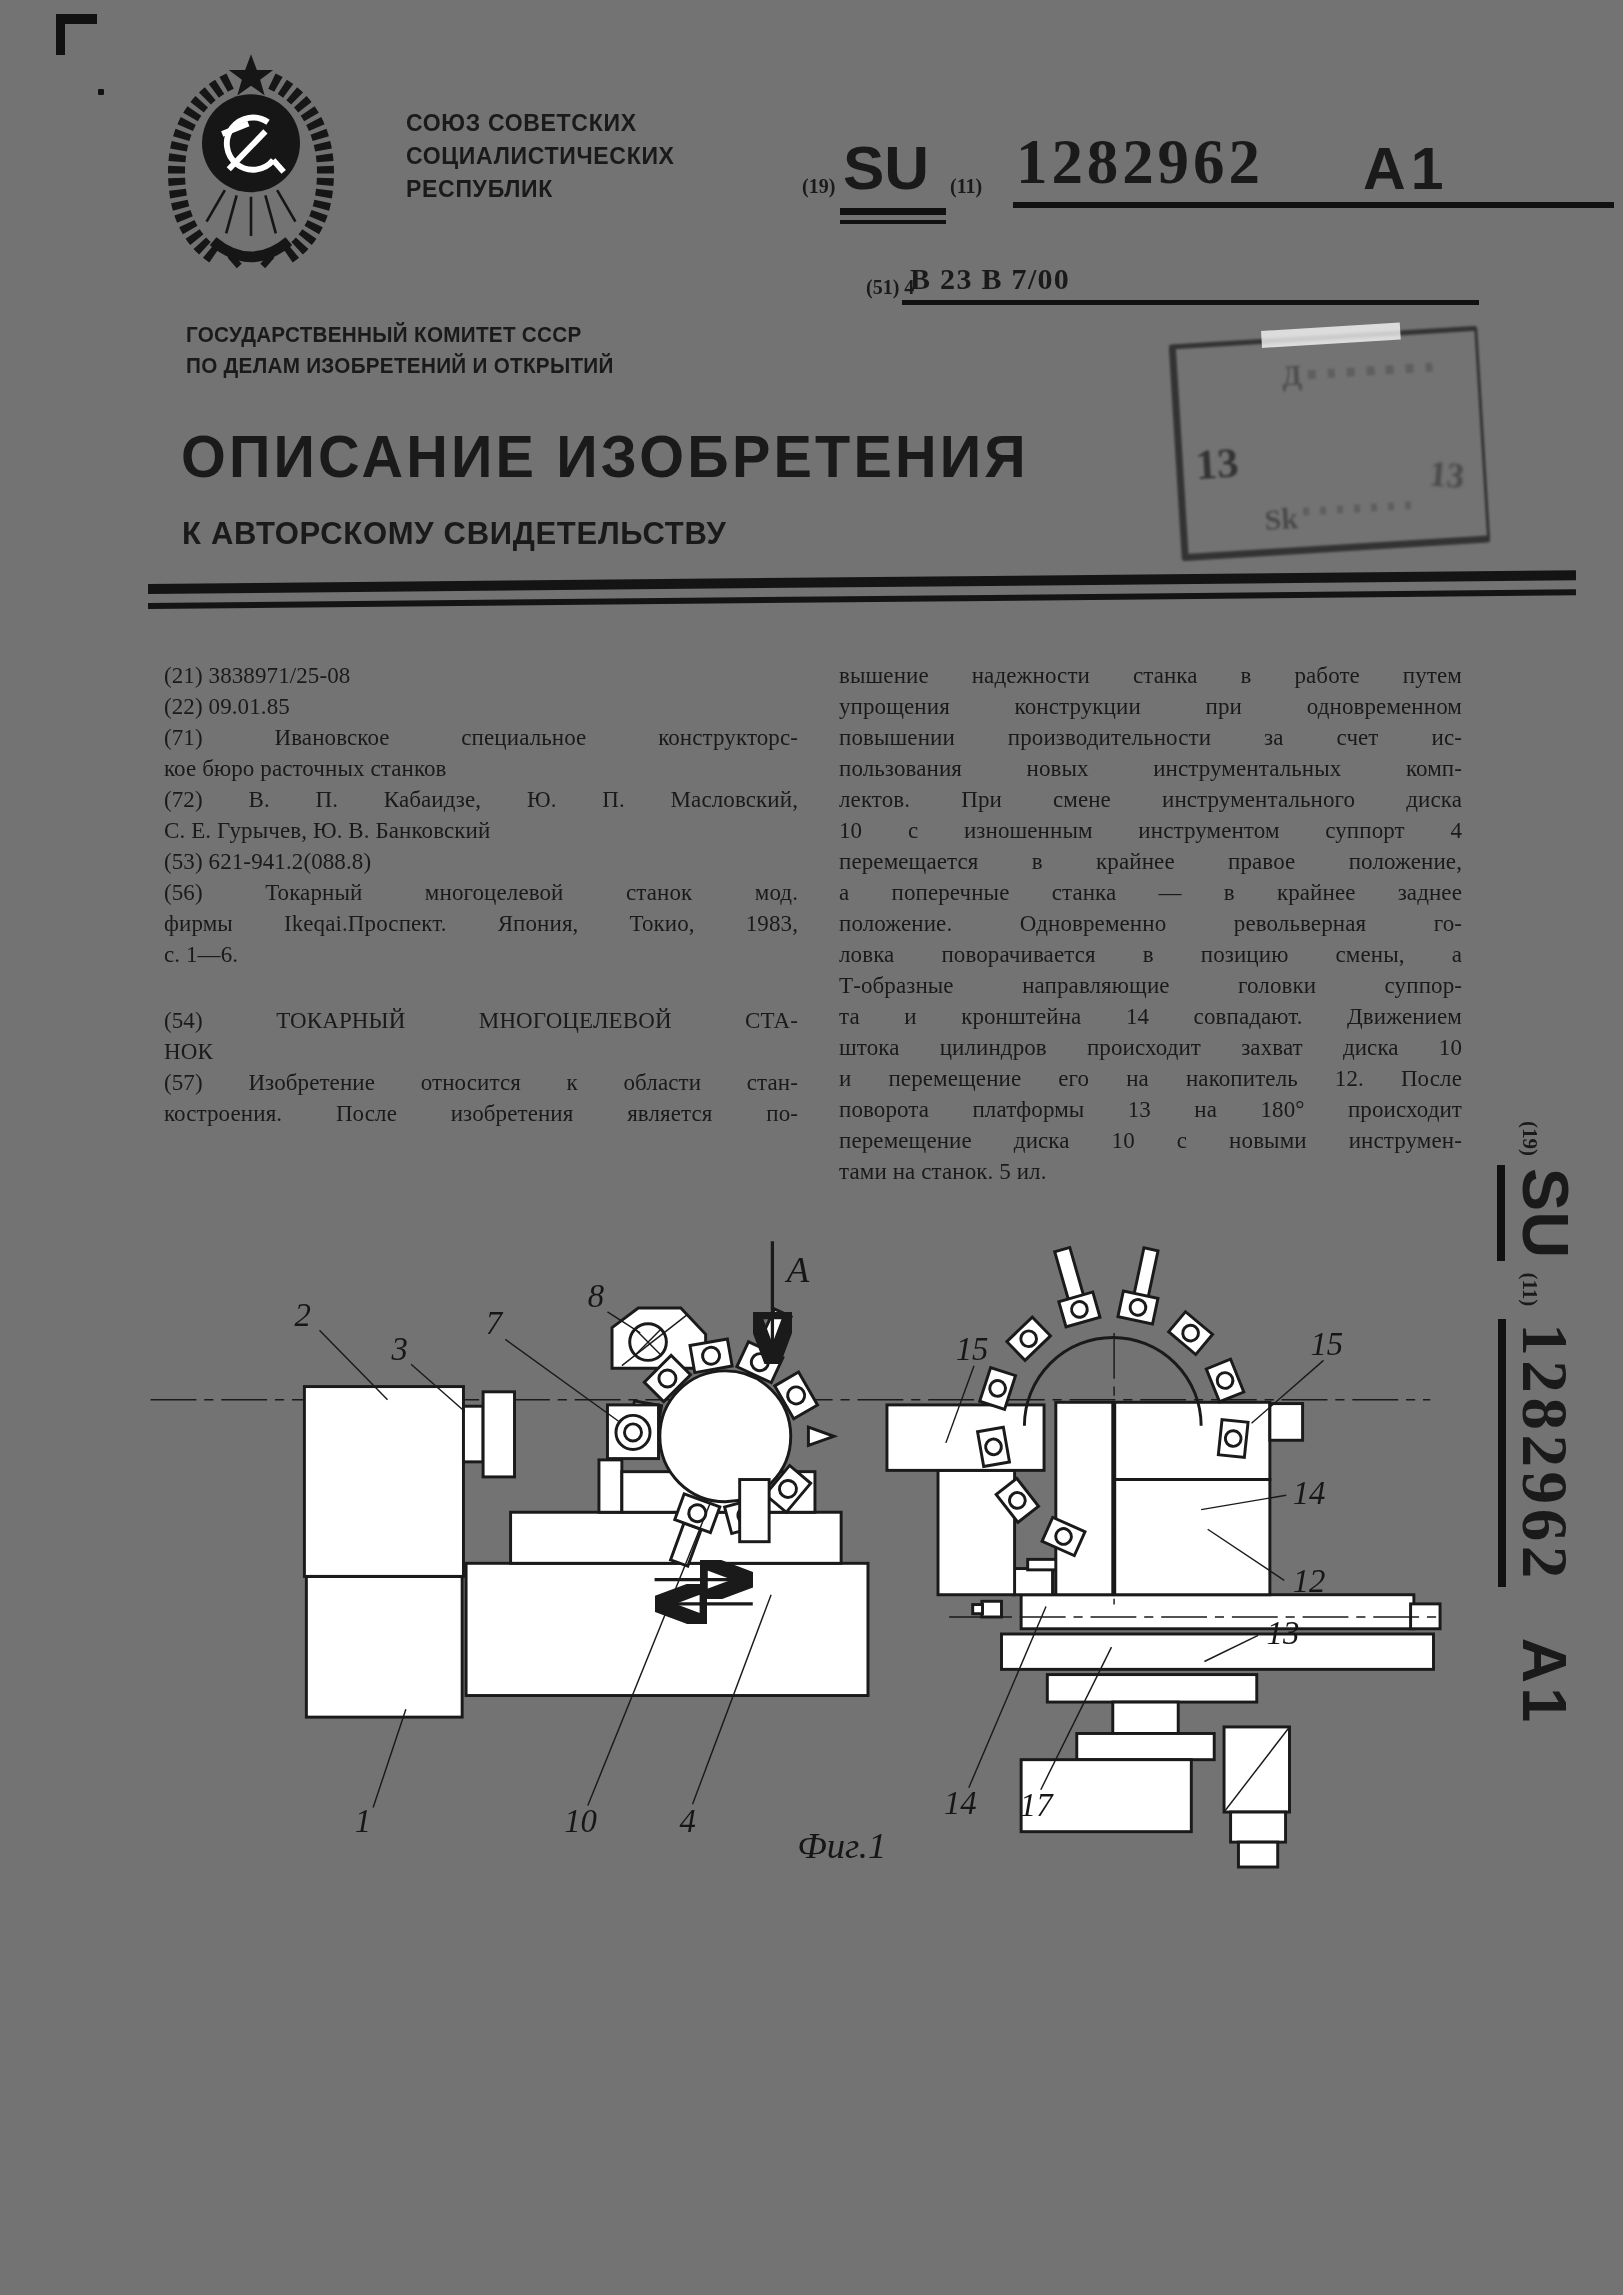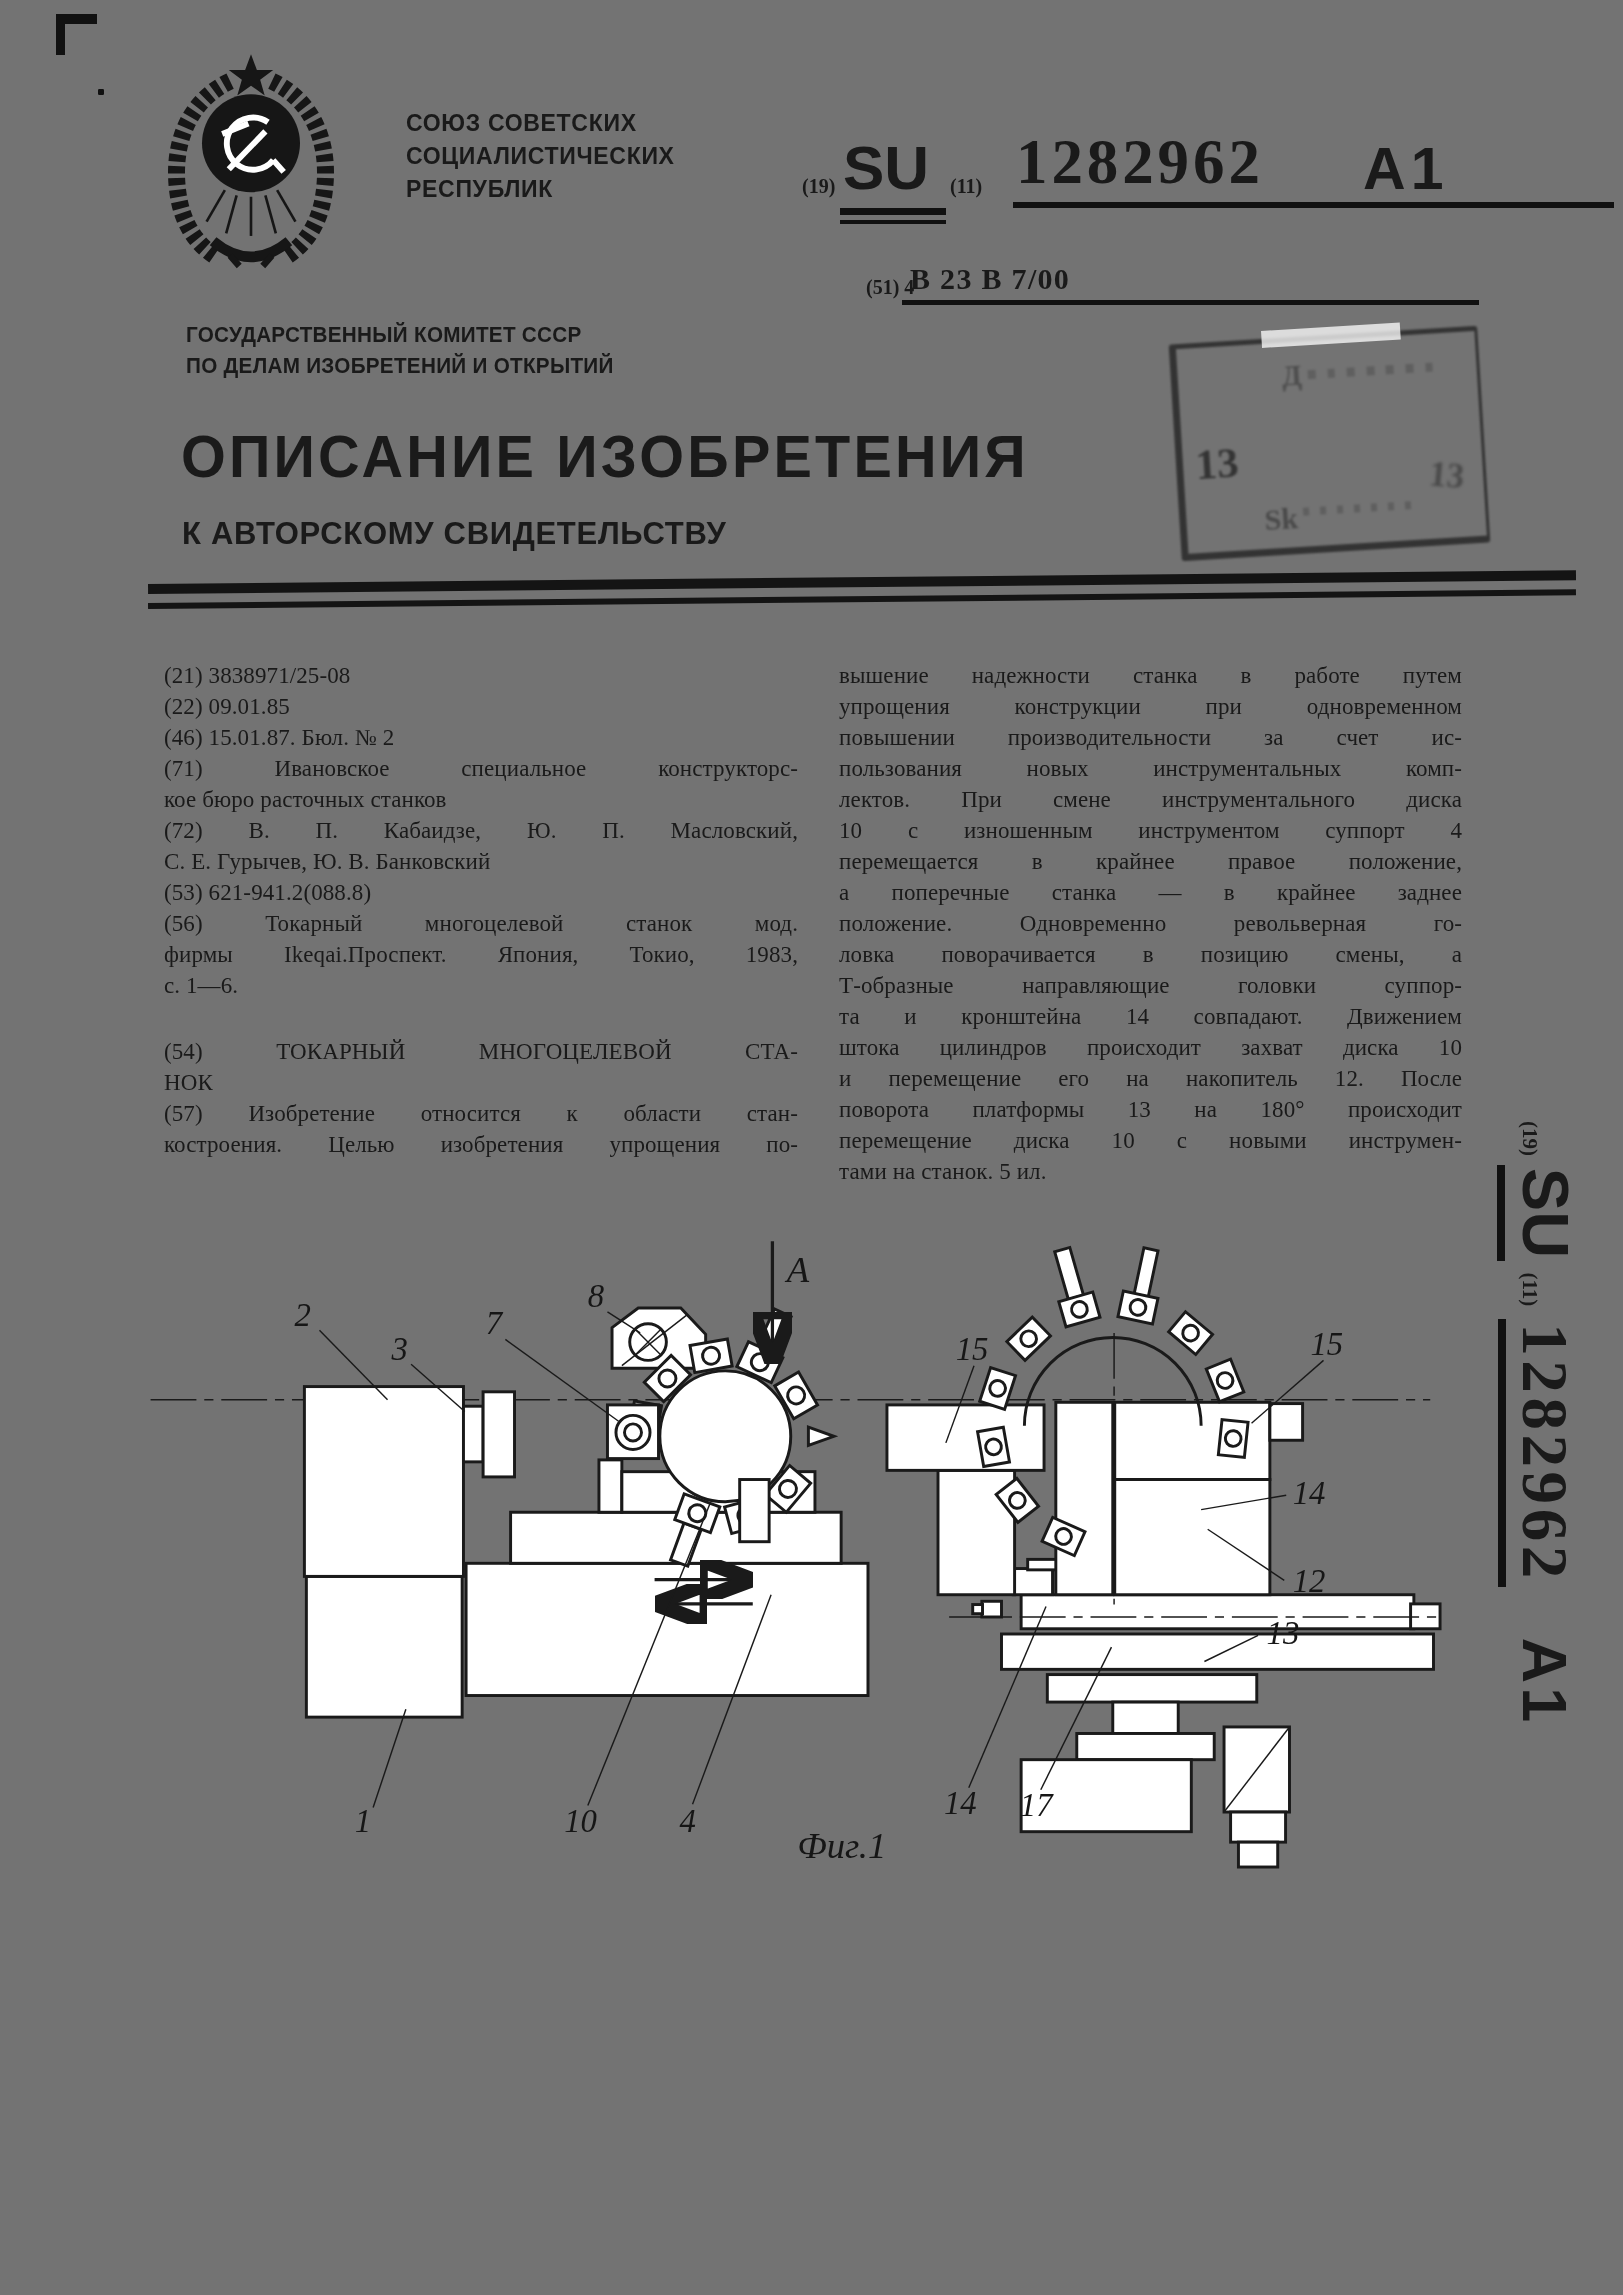--- a/index.html
+++ b/index.html
@@ -160,35 +160,34 @@
     <div class="s2"></div>
   </div>
 
   <div class="abs rule1"></div>
   <div class="abs rule2"></div>
 
   <div class="abs col col-left">
     <div>
         <div class="t-line nj">(21)  3838971/25-08</div>
         <div class="t-line nj">(22)  09.01.85</div>
-        <div class="t-line nj">(46)  15.01.87. Бюл. № 2</div>
         <div class="t-line">(71)  Ивановское специальное конструкторс-</div>
         <div class="t-line nj">кое бюро расточных станков</div>
         <div class="t-line">(72)  В. П. Кабаидзе, Ю. П. Масловский,</div>
         <div class="t-line nj">С. Е. Гурычев, Ю. В. Банковский</div>
         <div class="t-line nj">(53)  621-941.2(088.8)</div>
         <div class="t-line">(56)  Токарный многоцелевой станок мод.</div>
         <div class="t-line">фирмы Ikeqai.Проспект. Япония, Токио, 1983,</div>
         <div class="t-line nj">с. 1—6.</div>
       </div>
     <div class="blk54">
         <div class="t-line">(54) ТОКАРНЫЙ МНОГОЦЕЛЕВОЙ СТА-</div>
         <div class="t-line nj">НОК</div>
         <div class="t-line">(57) Изобретение относится к области стан-</div>
-        <div class="t-line">костроения. Целью изобретения упрощения по-</div>
+        <div class="t-line">костроения. После изобретения является по-</div>
       </div>
   </div>
 
   <div class="abs col col-right">
       <div class="t-line">вышение надежности станка в работе путем</div>
       <div class="t-line">упрощения конструкции при одновременном</div>
       <div class="t-line">повышении производительности за счет ис-</div>
       <div class="t-line">пользования новых инструментальных комп-</div>
       <div class="t-line">лектов. При смене инструментального диска</div>
       <div class="t-line">10 с изношенным инструментом суппорт 4</div>

